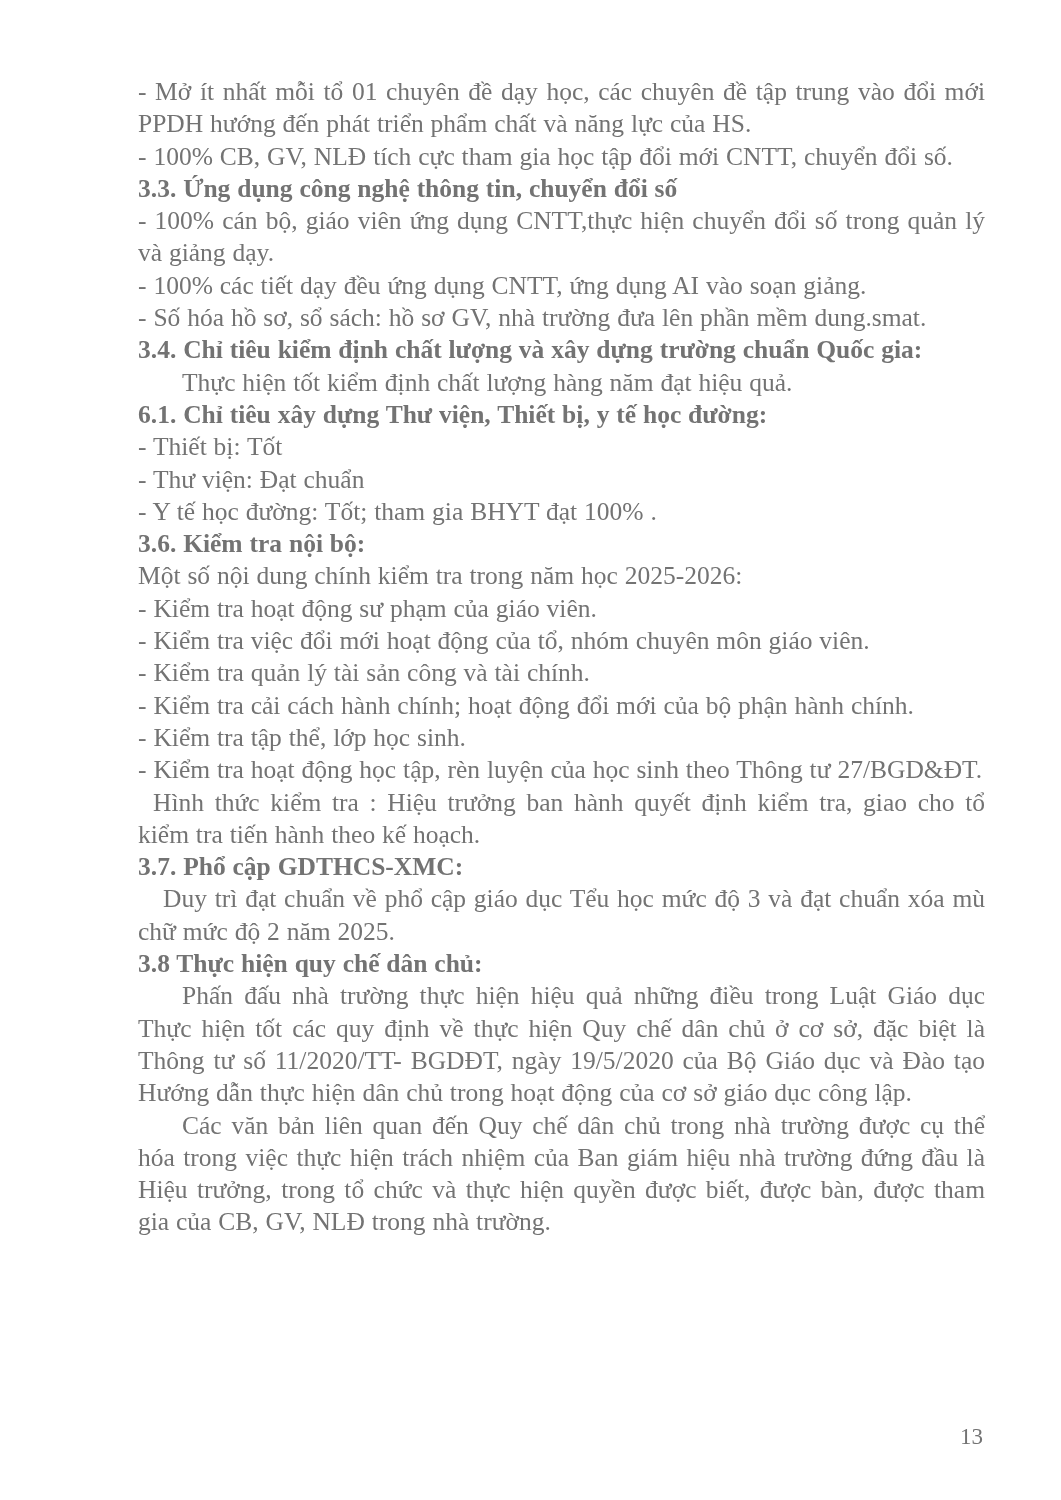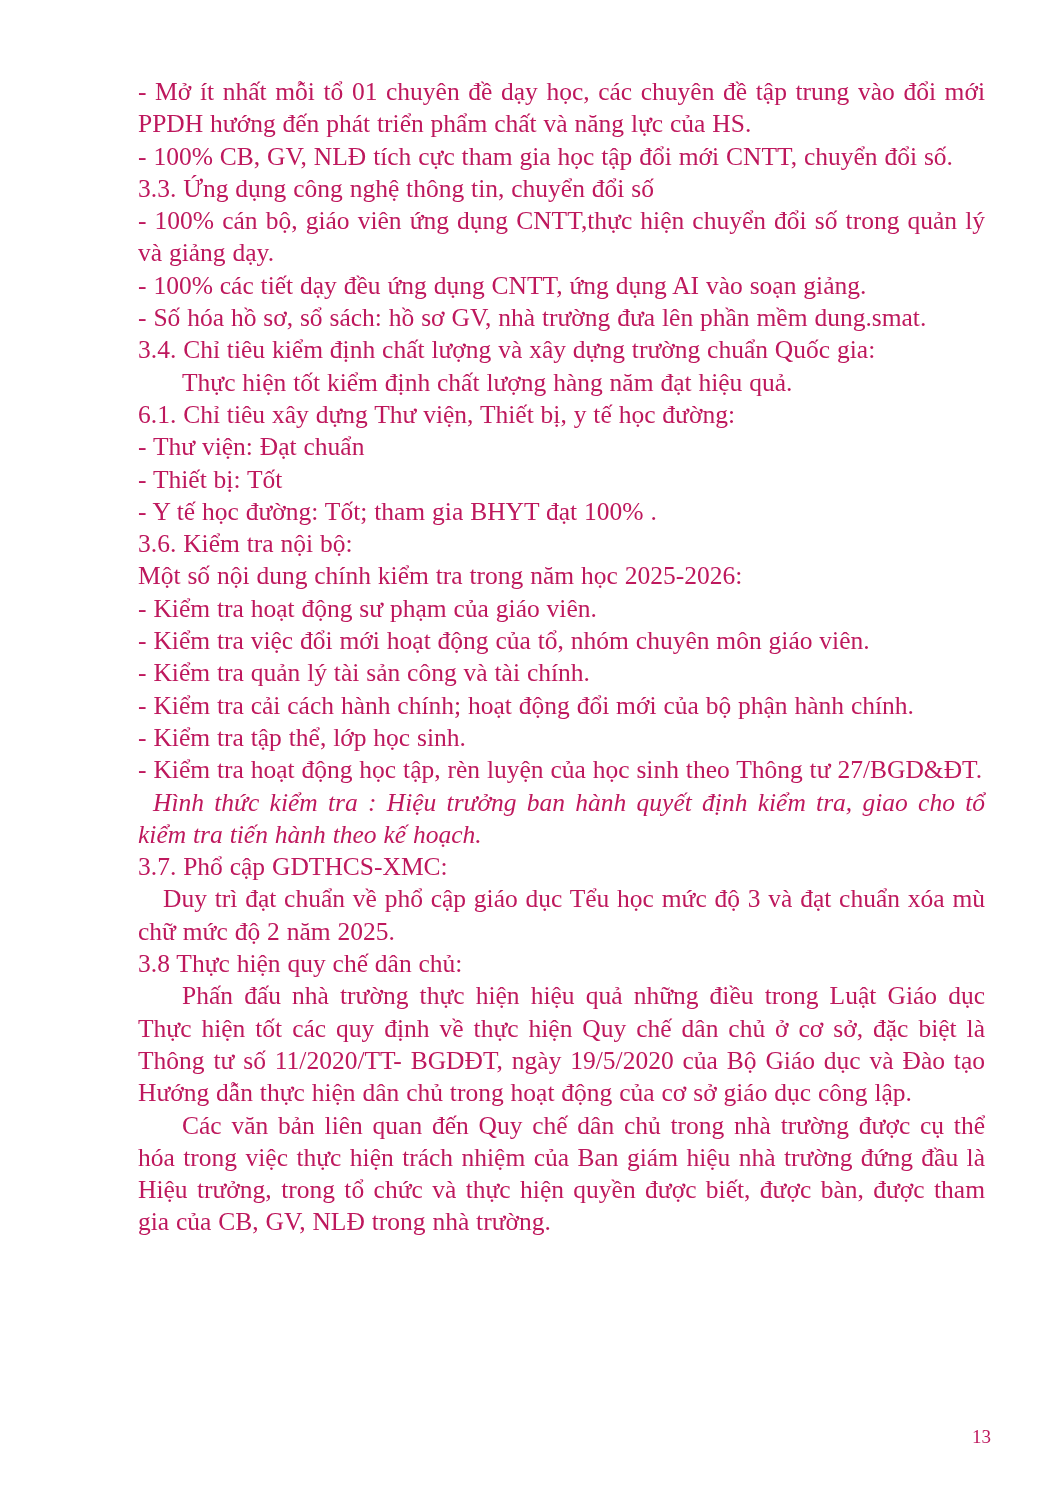--- a/index.html
+++ b/index.html
@@ -5,68 +5,68 @@
   html, body {
     margin: 0;
     padding: 0;
     background: #ffffff;
   }
   .page {
     position: relative;
     width: 1061px;
     height: 1500px;
     background: #ffffff;
-    color: #be185d;
+    color: #737373;
     font-family: "Liberation Serif", "DejaVu Serif", serif;
     overflow: hidden;
   }
   .doc {
     position: absolute;
     left: 138px;
     top: 76px;
     width: 847px;
   }
   .doc p {
     margin: 0;
     padding: 0;
     font-size: 25.5px;
     line-height: 32.3px;
     text-align: justify;
     word-spacing: 0.02em;
   }
   .heading {
-    font-weight: normal;
+    font-weight: bold;
   }
   .indent-lg { text-indent: 44px; }
   .indent-md { text-indent: 25px; }
-  .indent-sm { text-indent: 15px; font-style: italic; }
+  .indent-sm { text-indent: 15px; }
   .page-number {
     position: absolute;
     top: 1421px;
-    right: 70px;
-    font-size: 19px;
+    right: 78px;
+    font-size: 23px;
     line-height: 32.3px;
   }
 </style>
 </head>
 <body>
 
 <div class="page">
   <div class="doc">
     <p class="body">- Mở ít nhất mỗi tổ 01 chuyên đề dạy học, các chuyên đề tập trung vào đổi mới PPDH hướng đến phát triển phẩm chất và năng lực của HS.</p>
     <p class="body">- 100% CB, GV, NLĐ tích cực tham gia học tập đổi mới CNTT, chuyển đổi số.</p>
     <p class="heading">3.3. Ứng dụng công nghệ thông tin, chuyển đổi số</p>
     <p class="body">- 100% cán bộ, giáo viên ứng dụng CNTT,thực hiện chuyển đổi số trong quản lý và giảng dạy.</p>
     <p class="body">- 100% các tiết dạy đều ứng dụng CNTT, ứng dụng AI vào soạn giảng.</p>
     <p class="body">- Số hóa hồ sơ, sổ sách: hồ sơ GV, nhà trường đưa lên phần mềm dung.smat.</p>
     <p class="heading">3.4. Chỉ tiêu kiểm định chất lượng và xây dựng trường chuẩn Quốc gia:</p>
     <p class="body indent-lg">Thực hiện tốt kiểm định chất lượng hàng năm đạt hiệu quả.</p>
     <p class="heading">6.1. Chỉ tiêu xây dựng Thư viện, Thiết bị, y tế học đường:</p>
+    <p class="body">- Thiết bị: Tốt</p>
     <p class="body">- Thư viện: Đạt chuẩn</p>
-    <p class="body">- Thiết bị: Tốt</p>
     <p class="body">- Y tế học đường: Tốt; tham gia BHYT đạt 100% .</p>
     <p class="heading">3.6. Kiểm tra nội bộ:</p>
     <p class="body">Một số nội dung chính kiểm tra trong năm học 2025-2026:</p>
     <p class="body">- Kiểm tra hoạt động sư phạm của giáo viên.</p>
     <p class="body">- Kiểm tra việc đổi mới hoạt động của tổ, nhóm chuyên môn giáo viên.</p>
     <p class="body">- Kiểm tra quản lý tài sản công và tài chính.</p>
     <p class="body">- Kiểm tra cải cách hành chính; hoạt động đổi mới của bộ phận hành chính.</p>
     <p class="body">- Kiểm tra tập thể, lớp học sinh.</p>
     <p class="body">- Kiểm tra hoạt động học tập, rèn luyện của học sinh theo Thông tư 27/BGD&amp;ĐT.</p>
     <p class="body indent-sm">Hình thức kiểm tra : Hiệu trưởng ban hành quyết định kiểm tra, giao cho tổ kiểm tra tiến hành theo kế hoạch.</p>

